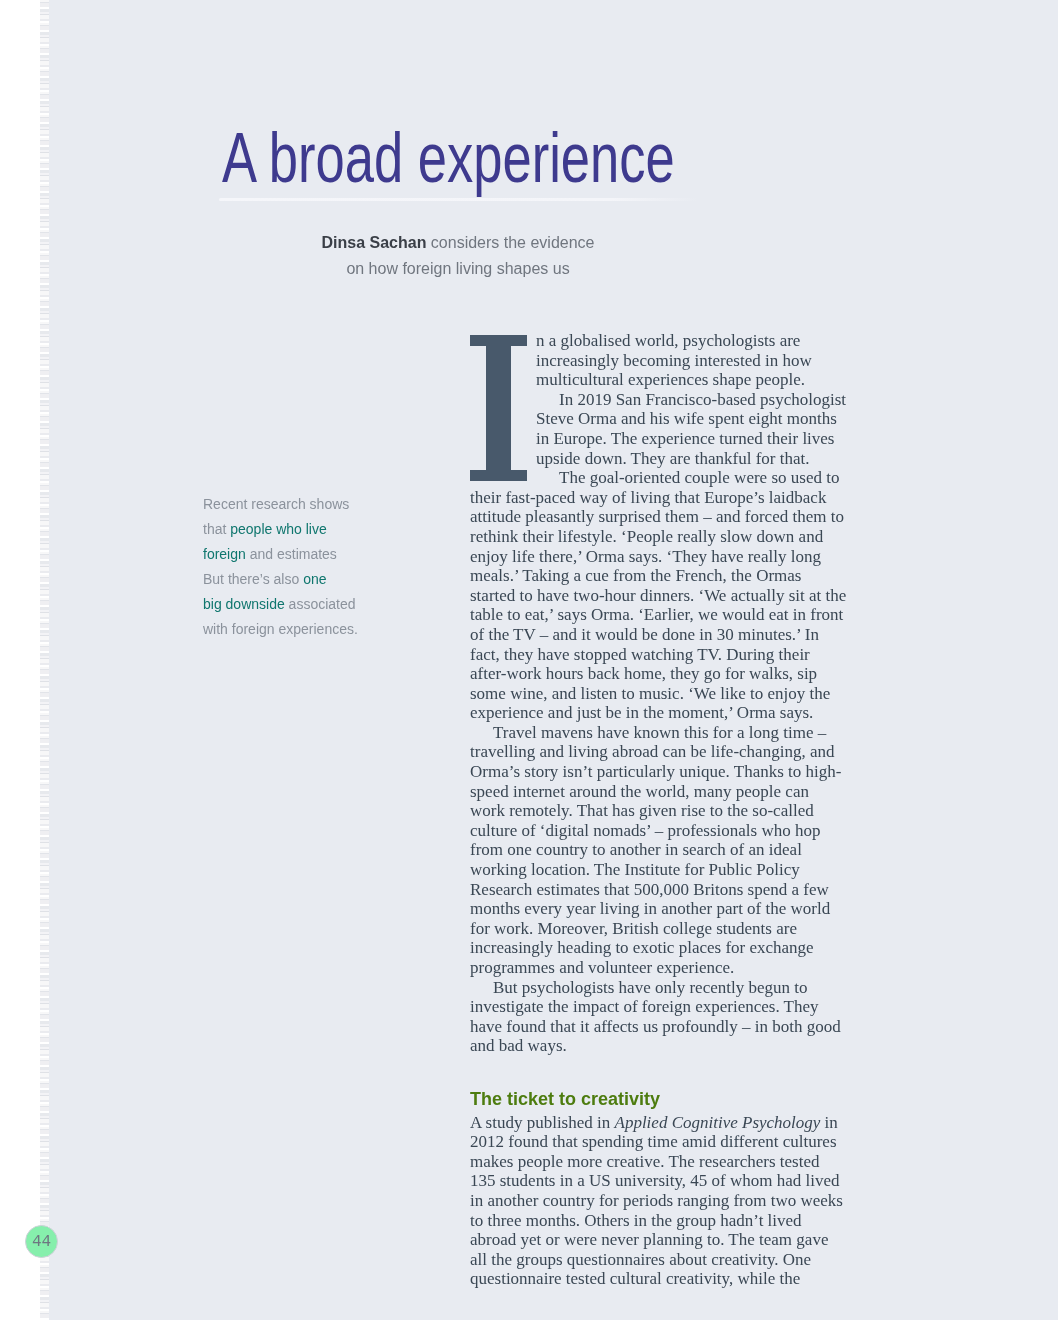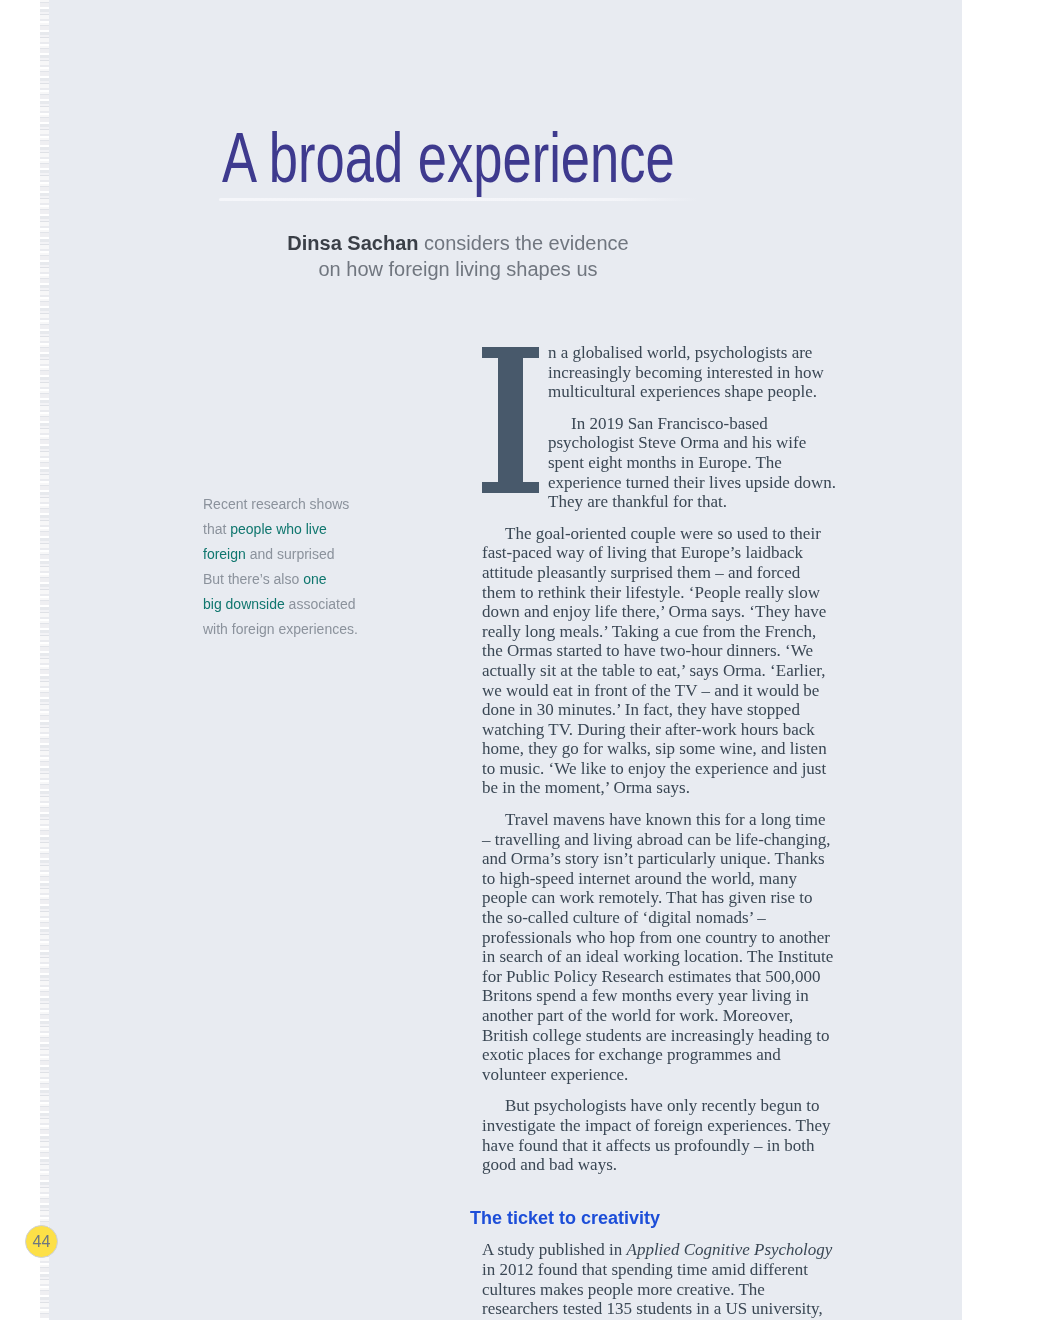--- a/index.html
+++ b/index.html
@@ -2,21 +2,21 @@
 <html><head>
 <meta charset="utf-8">
 <style>
   html,body{margin:0;padding:0;}
   body{
     width:1058px;height:1320px;
     background:#ffffff;
     font-family:"Liberation Sans",sans-serif;
     -webkit-font-smoothing:antialiased;
   }
-  #page{position:relative;width:962px;height:1320px;overflow:hidden;background:#ffffff;}
+  #page{position:relative;width:1058px;height:1320px;overflow:hidden;background:#ffffff;}
 
   .content-bg{
     position:absolute;left:49px;top:0;width:1009px;height:1320px;
     background:#e8ebf1;
   }
   .binding{
     position:absolute;left:40px;top:0;width:9px;height:1320px;
     background-color:#eff0f3;
     background-image:repeating-linear-gradient(to bottom,
       #f7f7f8 0px,#f7f7f8 2px,
@@ -39,64 +39,64 @@
     font-family:"Liberation Sans",sans-serif;
   }
   .title-divider{
     position:absolute;left:219px;top:198px;width:479px;height:3px;
     background:linear-gradient(to right,#f5f6fa 0%,#f4f5f9 82%,rgba(244,245,249,0) 100%);
     border-radius:2px;
   }
 
   .byline{
     position:absolute;left:240px;top:230px;width:436px;
-    text-align:center;font-size:20px;line-height:26px;color:#70767f;
+    text-align:center;font-size:16px;line-height:26px;color:#70767f;
   }
   .byline-name{color:#3a3f47;font-weight:700;}
 
   .pull-quote{
     position:absolute;left:203px;top:492px;width:260px;
     font-size:14px;line-height:25px;color:#8b929c;
   }
   .pq-line{white-space:nowrap;}
   .pq-em{color:#0f766e;}
 
   .article{
     position:absolute;left:470px;top:331px;width:378px;
     font-family:"Liberation Serif","DejaVu Serif",serif;
     font-size:17px;line-height:19.6px;color:#3a4754;
     text-align:left;
   }
-  .article p{margin:12px;font-family:Liberation Serif, serif;}
+  .article p{margin:0;font-family:Liberation Serif, serif;}
   .article p.indent{text-indent:23px;}
 
   .dropcap{
     float:left;width:57px;height:146px;position:relative;
     margin:4px 9px 0 0;
   }
   .dc-stem{position:absolute;left:16px;top:0;bottom:0;width:25px;background:#48596b;}
   .dc-bar{position:absolute;left:0;right:0;height:11px;background:#48596b;}
   .dc-top{top:0;}
   .dc-bottom{bottom:0;}
   .sr-only{
     position:absolute;width:1px;height:1px;overflow:hidden;
     clip:rect(0 0 0 0);white-space:nowrap;
   }
 
   .section-heading{
     margin:34px 0 3px 0;
     font-family:"Liberation Sans",sans-serif;
-    font-size:18px;font-weight:700;color:#1d4ed8;
+    font-size:18px;font-weight:700;color:#4d7c0f;
   }
 
   .page-num{
     position:absolute;left:25px;top:1225px;width:33px;height:33px;
-    border-radius:50%;background:#fde047;border:1px solid #cdd1d8;
+    border-radius:50%;background:#86efac;border:1px solid #cdd1d8;
     display:flex;align-items:center;justify-content:center;
-    font-family:Liberation Sans, sans-serif;
+    font-family:Liberation Mono, monospace;
     font-size:16px;color:#6e7681;box-sizing:border-box;
   }
 </style>
 </head>
 <body>
 
 <div id="page">
   <div class="content-bg"></div>
   <div class="binding"></div>
 
@@ -104,21 +104,21 @@
   <div class="title-divider"></div>
 
   <div class="byline">
     <span class="byline-name">Dinsa Sachan</span><span> considers the evidence</span><br>
     <span>on how foreign living shapes us</span>
   </div>
 
   <div class="pull-quote">
       <div class="pq-line"><span>Recent research shows</span></div>
       <div class="pq-line"><span>that </span><span class="pq-em">people who live</span></div>
-      <div class="pq-line"><span class="pq-em">foreign</span><span> and surprised</span></div>
+      <div class="pq-line"><span class="pq-em">foreign</span><span> and estimates</span></div>
       <div class="pq-line"><span>But there’s also </span><span class="pq-em">one</span></div>
       <div class="pq-line"><span class="pq-em">big downside</span><span> associated</span></div>
       <div class="pq-line"><span>with foreign experiences.</span></div>
     </div>
 
   <div class="article">
       <p><span class="dropcap" aria-label="I">
           <span class="dc-bar dc-top"></span>
           <span class="dc-stem"></span>
           <span class="dc-bar dc-bottom"></span>

